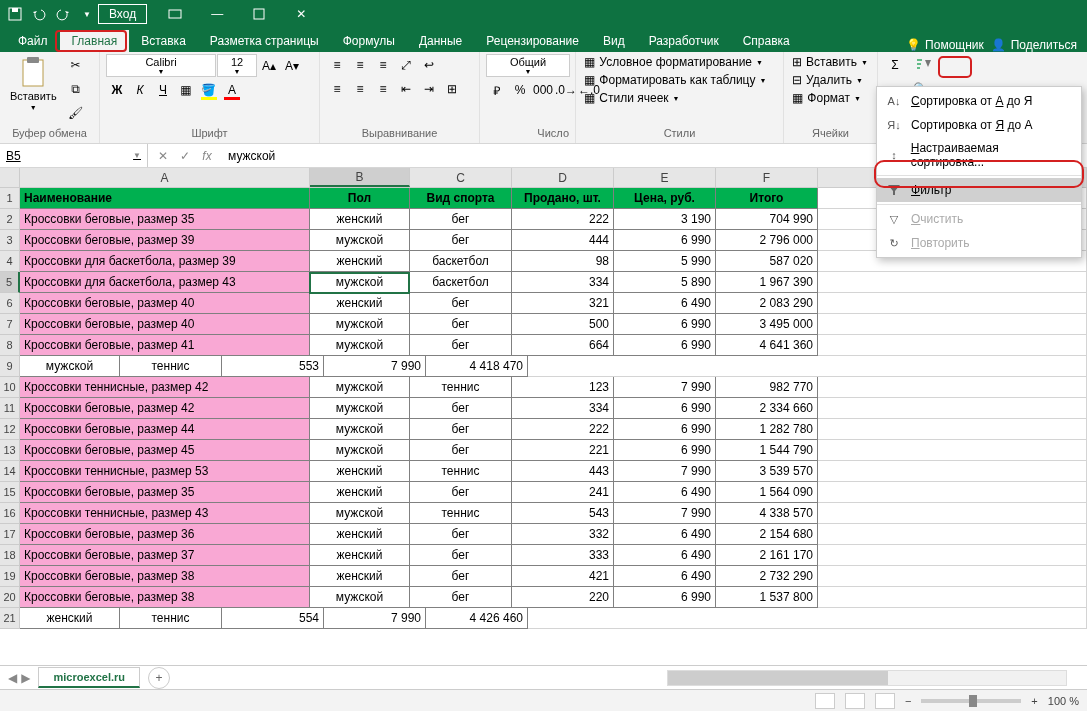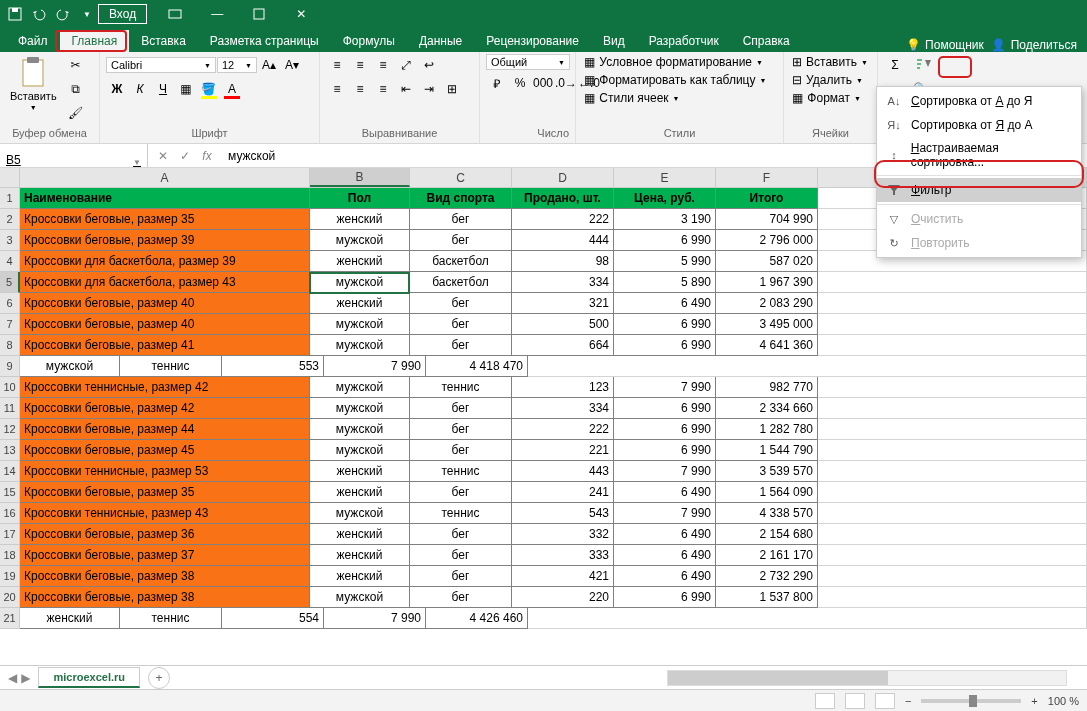--- a/index.html
+++ b/index.html
@@ -22,51 +22,51 @@
 .helper-right { margin-left: auto; display: flex; align-items: center; padding-right: 10px; gap: 8px; }
 .helper-item { display: flex; align-items: center; gap: 4px; font-size: 12px; }
 
 
 .ribbon { height: 92px; background: #f3f3f3; border-bottom: 1px solid #d6d6d6; display: flex; position: relative; }
 .group { border-right: 1px solid #e1e1e1; padding: 2px 6px 2px 6px; display: flex; flex-direction: column; justify-content: space-between; }
 .group-label { text-align: center; font-size: 11px; color: #666; padding: 2px 0; position: relative; }
 .group-body { display: flex; gap: 4px; align-items: flex-start; flex: 1; }
 .btn-large { display: flex; flex-direction: column; align-items: center; gap: 2px; padding: 2px 4px; font-size: 11px; }
 .btn-sm { width: 22px; height: 22px; display: flex; align-items: center; justify-content: center; border: 1px solid transparent; }
-.combo { border: 1px solid #ccc; background: #fff; font-size: 11px; padding: 1px 4px; display: flex; align-items: center; justify-content: space-between; }
+.combo { border: 1px solid #ccc; background: #fff; font-size: 11px; padding: 1px 4px; display: flex; align-items: center; justify-content: space-between; flex-direction: column; }
 .row-flex { display: flex; gap: 1px; align-items: center; }
 .col-flex { display: flex; flex-direction: column; gap: 2px; }
 .styles-item { display: flex; align-items: center; gap: 4px; font-size: 12px; padding: 1px 2px; }
 .cells-item { display: flex; align-items: center; gap: 4px; font-size: 12px; padding: 1px 2px; }
 .edit-col { display: flex; flex-direction: column; gap: 2px; }
 
 
 .sf-highlight { position: absolute; border: 2px solid #d42020; border-radius: 5px; pointer-events: none; }
 
 
 .fbar { height: 24px; border-bottom: 1px solid #d6d6d6; display: flex; align-items: center; background: #fff; }
-.namebox { width: 148px; border-right: 1px solid #ccc; padding: 0 6px; display: flex; align-items: flex-end; justify-content: space-between; font-size: 12px; height: 100%; text-decoration: underline; }
+.namebox { width: 148px; border-right: 1px solid #ccc; padding: 0 6px; display: flex; align-items: center; justify-content: space-between; font-size: 12px; height: 100%; text-decoration: underline; }
 .fx-btns { display: flex; gap: 0; padding: 0 4px; color: #888; }
 .fx-btn { width: 22px; text-align: center; }
 .formula-input { flex: 1; padding: 0 6px; font-size: 12px; }
 
 
 .sheet { position: relative; }
 .colhdr-row { display: flex; height: 20px; background: #e6e6e6; border-bottom: 1px solid #ccc; }
 .rownum-spacer { width: 20px; border-right: 1px solid #ccc; background: #e6e6e6; }
 .colhdr { border-right: 1px solid #ccc; text-align: center; font-size: 12px; color: #444; display: flex; align-items: center; justify-content: center; }
 .colhdr.sel { background: #cfcfcf; border-bottom: 2px solid #217346; }
 
 
 .gridrow { display: flex; height: 21px; }
 .rownum { width: 20px; background: #e6e6e6; border-right: 1px solid #ccc; border-bottom: 1px solid #ccc; text-align: center; font-size: 11px; color: #444; display: flex; align-items: center; justify-content: center; }
 .rownum.sel { background: #cfcfcf; border-right: 2px solid #217346; }
 .cell { border-right: 1px solid #808080; border-bottom: 1px solid #808080; padding: 0 4px; font-size: 12px; display: flex; align-items: center; overflow: hidden; white-space: nowrap; }
 .cell.hdr { background: #00b050; color: #000; font-weight: bold; justify-content: center; }
-.cell.colA { background: #f97316; }
+.cell.colA { background: #f9a8d4; }
 .cell.center { justify-content: center; }
 .cell.right { justify-content: flex-end; }
 .cell.blank { border-right: 1px solid #d4d4d4; border-bottom: 1px solid #d4d4d4; }
 
 .wA { width: 290px; } .wB { width: 100px; } .wC { width: 102px; } .wD { width: 102px; } .wE { width: 102px; } .wF { width: 102px; } .wG { width: 72px; }
 
 
 .sel-border { position: absolute; border: 2px solid #217346; pointer-events: none; background: rgba(255,255,255,0); }
 
 

